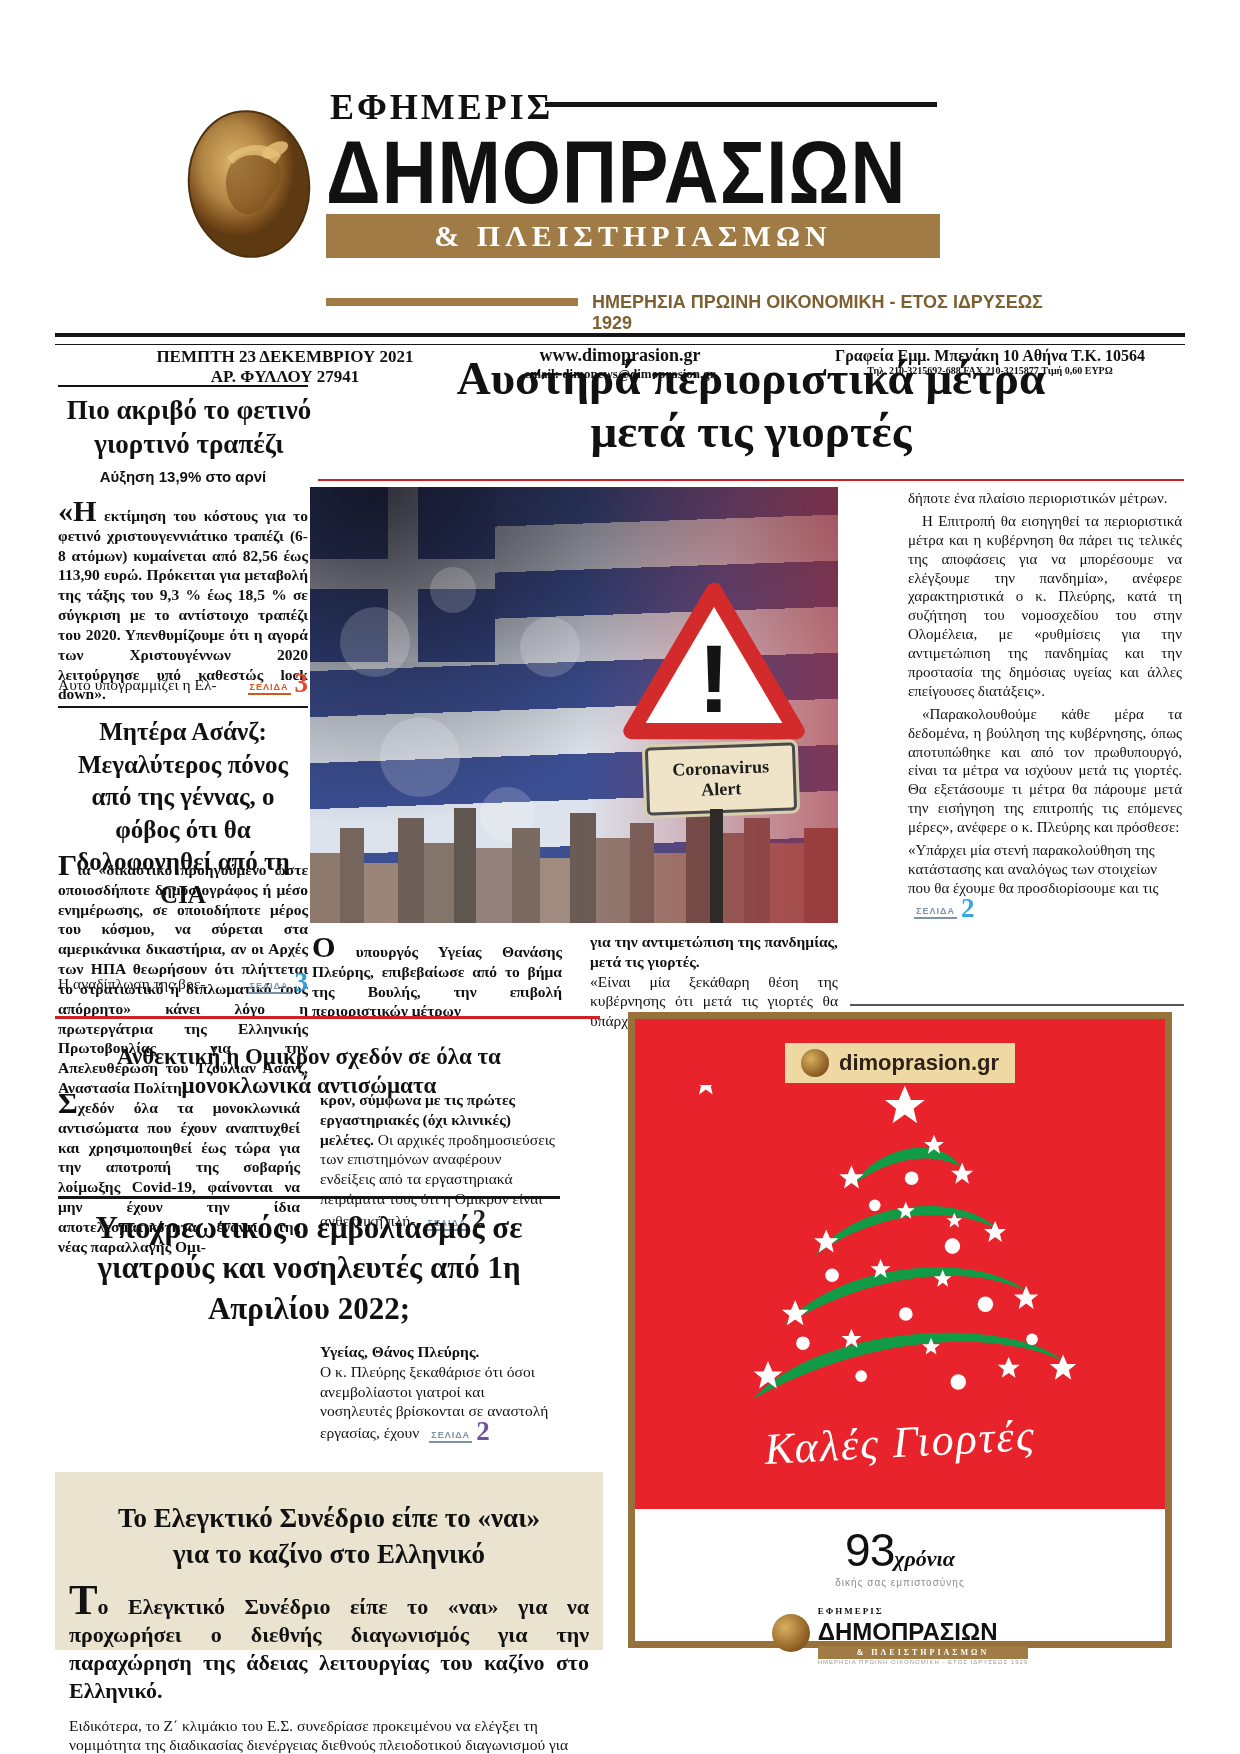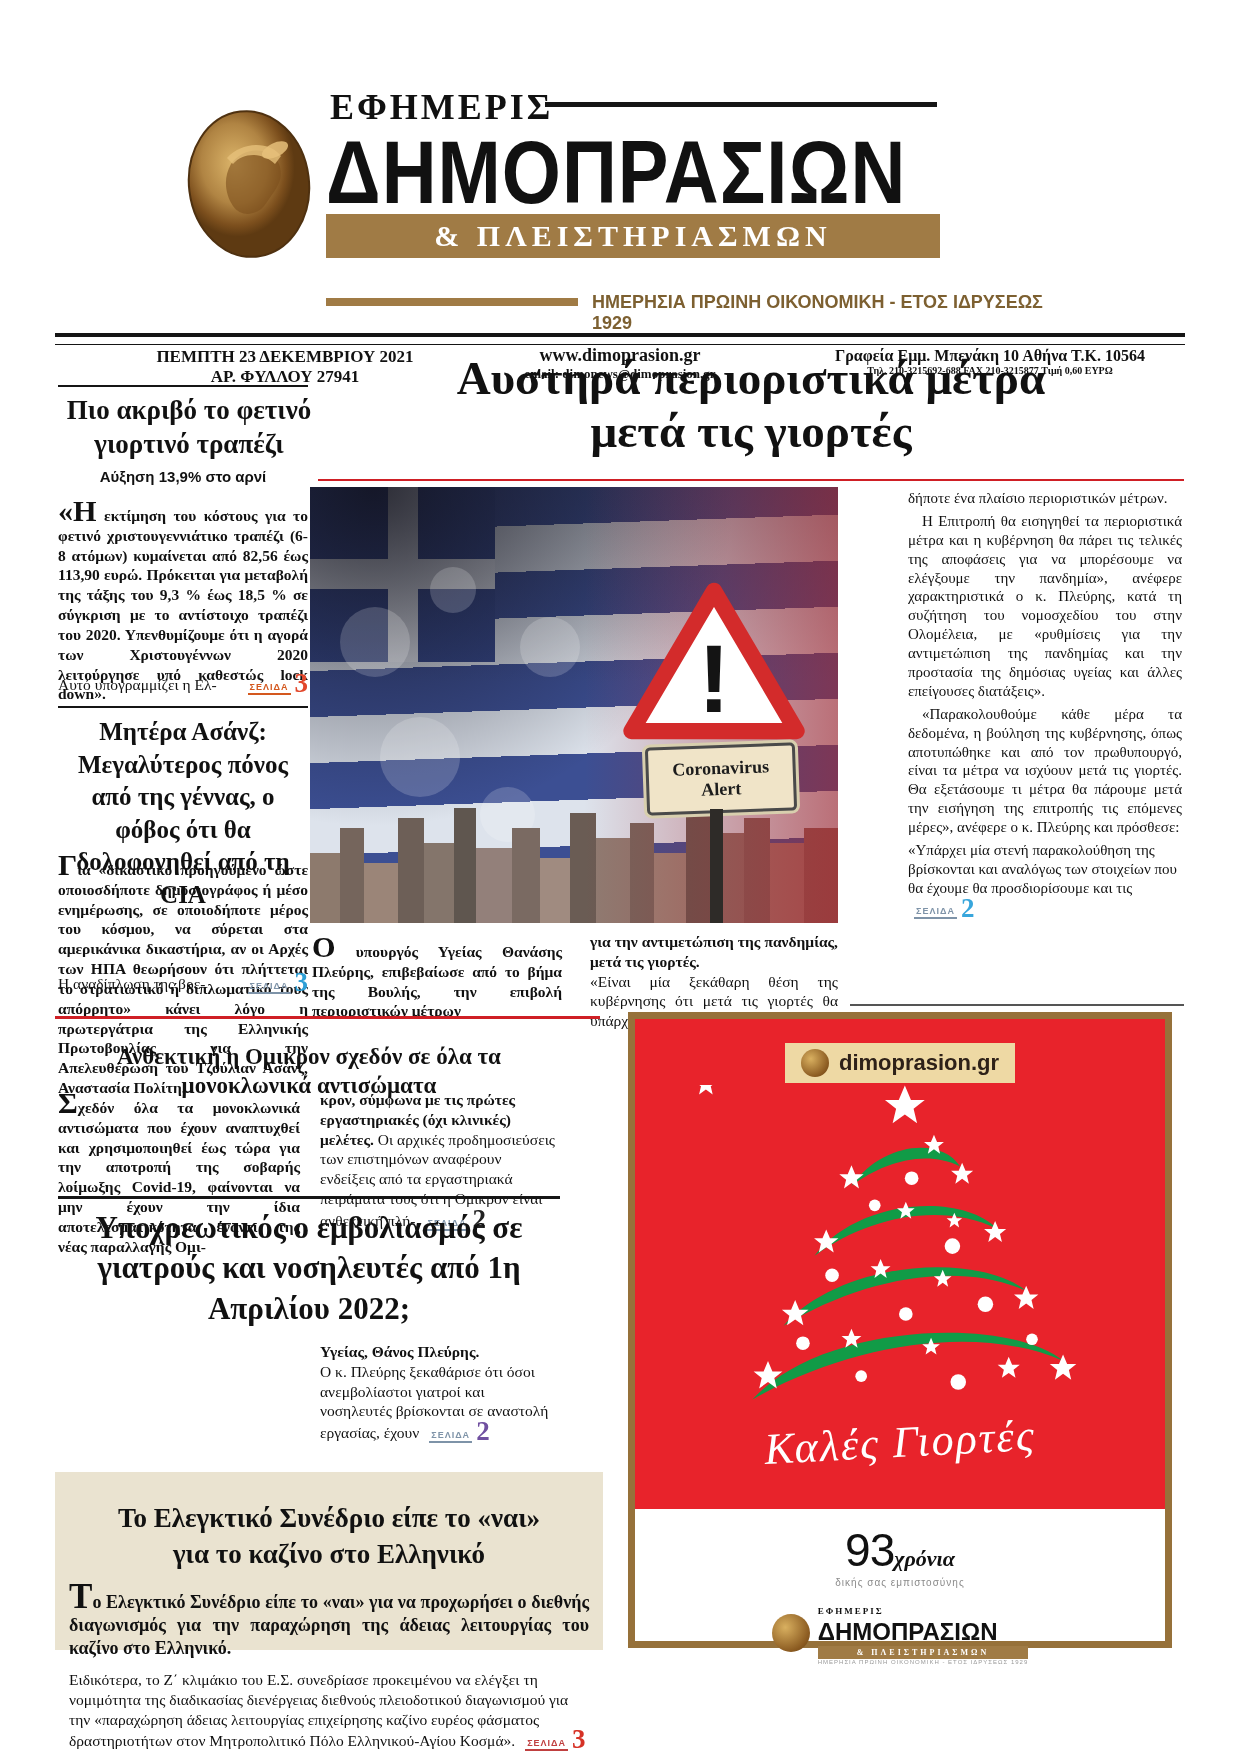--- a/index.html
+++ b/index.html
@@ -192,21 +192,21 @@
   <div class="abs body-b just dc" style="left:312px;top:934px;width:250px;">Ο υπουργός Υγείας Θανάσης Πλεύρης, επιβεβαίωσε από το βήμα της Βουλής, την επιβολή περιοριστικών μέτρων</div>
   <div class="abs" style="left:590px;top:932px;width:248px;">
     <div class="body-b just">για την αντιμετώπιση της πανδημίας, μετά τις γιορτές.</div>
     <div class="body-r just">«Είναι μία ξεκάθαρη θέση της κυβέρνησης ότι μετά τις γιορτές θα υπάρχει οπωσ-</div>
   </div>
 
   <div class="abs rcol" style="left:908px;top:489px;width:274px;">
     <p>δήποτε ένα πλαίσιο περιοριστικών μέτρων.</p>
     <p>Η Επιτροπή θα εισηγηθεί τα περιοριστικά μέτρα και η κυβέρνηση θα πάρει τις τελικές της αποφάσεις για να μπορέσουμε να ελέγξουμε την πανδημία», ανέφερε χαρακτηριστικά ο κ. Πλεύρης, κατά τη συζήτηση του νομοσχεδίου του στην Ολομέλεια, με «ρυθμίσεις για την αντιμετώπιση της πανδημίας και την προστασία της δημόσιας υγείας και άλλες επείγουσες διατάξεις».</p>
     <p>«Παρακολουθούμε κάθε μέρα τα δεδομένα, η βούληση της κυβέρνησης, όπως αποτυπώθηκε και από τον πρωθυπουργό, είναι τα μέτρα να ισχύουν μετά τις γιορτές. Θα εξετάσουμε τι μέτρα θα πάρουμε μετά την εισήγηση της επιτροπής τις επόμενες μέρες», ανέφερε ο κ. Πλεύρης και πρόσθεσε:</p>
-    <p style="display:inline">«Υπάρχει μία στενή παρακολούθηση της βρίσκονται και αναλόγως των στοιχείων που θα έχουμε θα προσδιορίσουμε και τις</p>
+    <p style="display:inline">«Υπάρχει μία στενή παρακολούθηση της κατάστασης και αναλόγως των στοιχείων που θα έχουμε θα προσδιορίσουμε και τις</p>
     <span class="jump">
       <span class="lbl" style="color: rgb(126, 147, 168);">ΣΕΛΙΔΑ</span>
       <span class="num" style="color: rgb(56, 166, 220);">2</span>
     </span>
   </div>
   <div class="abs" style="left:850px;top:1004px;width:334px;height:2px;background:#555;"></div>
 
   <div class="abs redrule" style="left:55px;top:1016px;width:545px;height:3px;"></div>
 
   <div class="abs ctr t-mid" style="left:58px;top:1026px;width:502px;">
@@ -236,21 +236,21 @@
       <span class="lbl" style="color: rgb(126, 147, 168);">ΣΕΛΙΔΑ</span>
       <span class="num" style="color: rgb(112, 80, 160);">2</span>
     </span>
   </div>
 
   <div class="abs beige" style="left:55px;top:1472px;width:548px;height:178px;padding:8px 14px;box-sizing:border-box;">
     <div class="ctr t-box">
       <div>Το Ελεγκτικό Συνέδριο είπε το «ναι»</div>
       <div>για το καζίνο στο Ελληνικό</div>
     </div>
-    <div class="body-b just dc" style="margin-top:8px;font-size:18px;">Το Ελεγκτικό Συνέδριο είπε το «ναι» για να προχωρήσει ο διεθνής διαγωνισμός για την παραχώρηση της άδειας λειτουργίας του καζίνο στο Ελληνικό.</div>
+    <div class="body-b just dc" style="margin-top:8px;font-size:22px;">Το Ελεγκτικό Συνέδριο είπε το «ναι» για να προχωρήσει ο διεθνής διαγωνισμός για την παραχώρηση της άδειας λειτουργίας του καζίνο στο Ελληνικό.</div>
     <div style="margin-top:10px;">
       <span class="body-r">Ειδικότερα, το Ζ΄ κλιμάκιο του Ε.Σ. συνεδρίασε προκειμένου να ελέγξει τη νομιμότητα της διαδικασίας διενέργειας διεθνούς πλειοδοτικού διαγωνισμού για την «παραχώρηση άδειας λειτουργίας επιχείρησης καζίνο ευρέος φάσματος δραστηριοτήτων στον Μητροπολιτικό Πόλο Ελληνικού-Αγίου Κοσμά».</span>
       <span class="jump">
         <span class="lbl" style="color: rgb(192, 64, 64);">ΣΕΛΙΔΑ</span>
         <span class="num" style="color: rgb(214, 50, 38);">3</span>
       </span>
     </div>
   </div>
 
   <div class="abs adbox" style="left:628px;top:1012px;width:544px;height:636px;box-sizing:border-box;">

